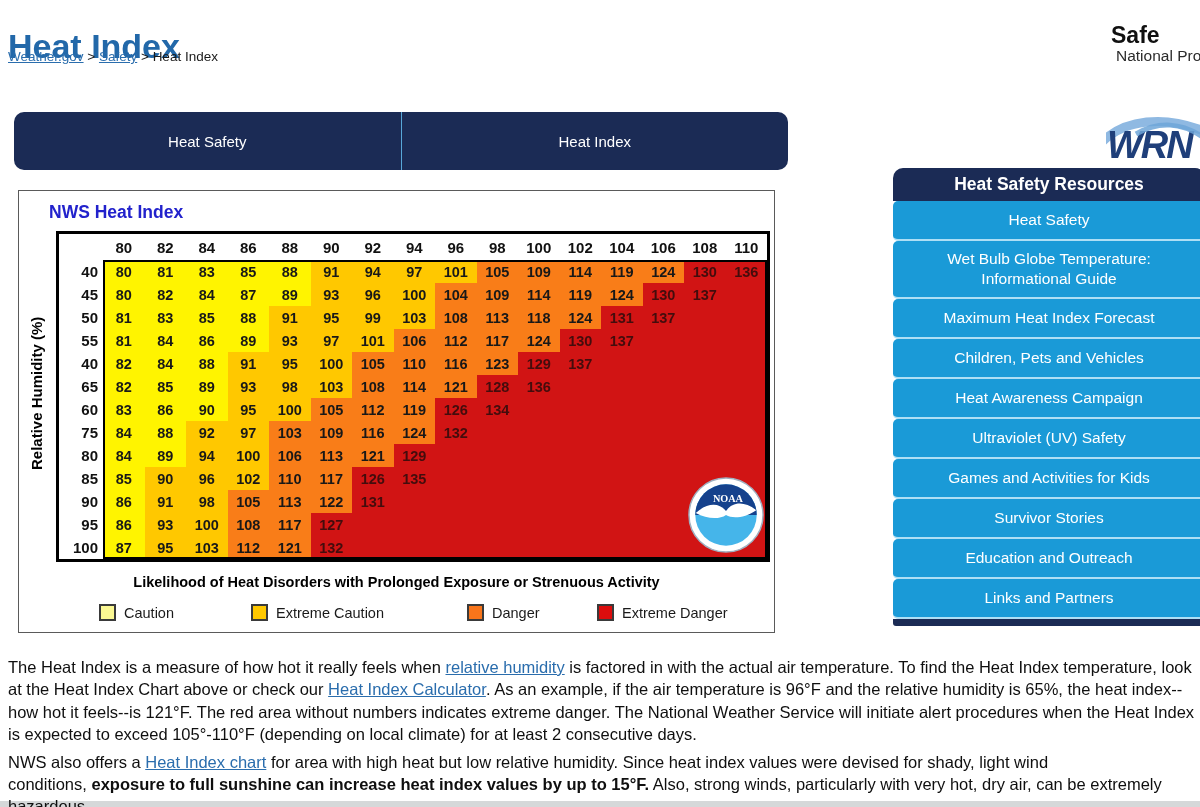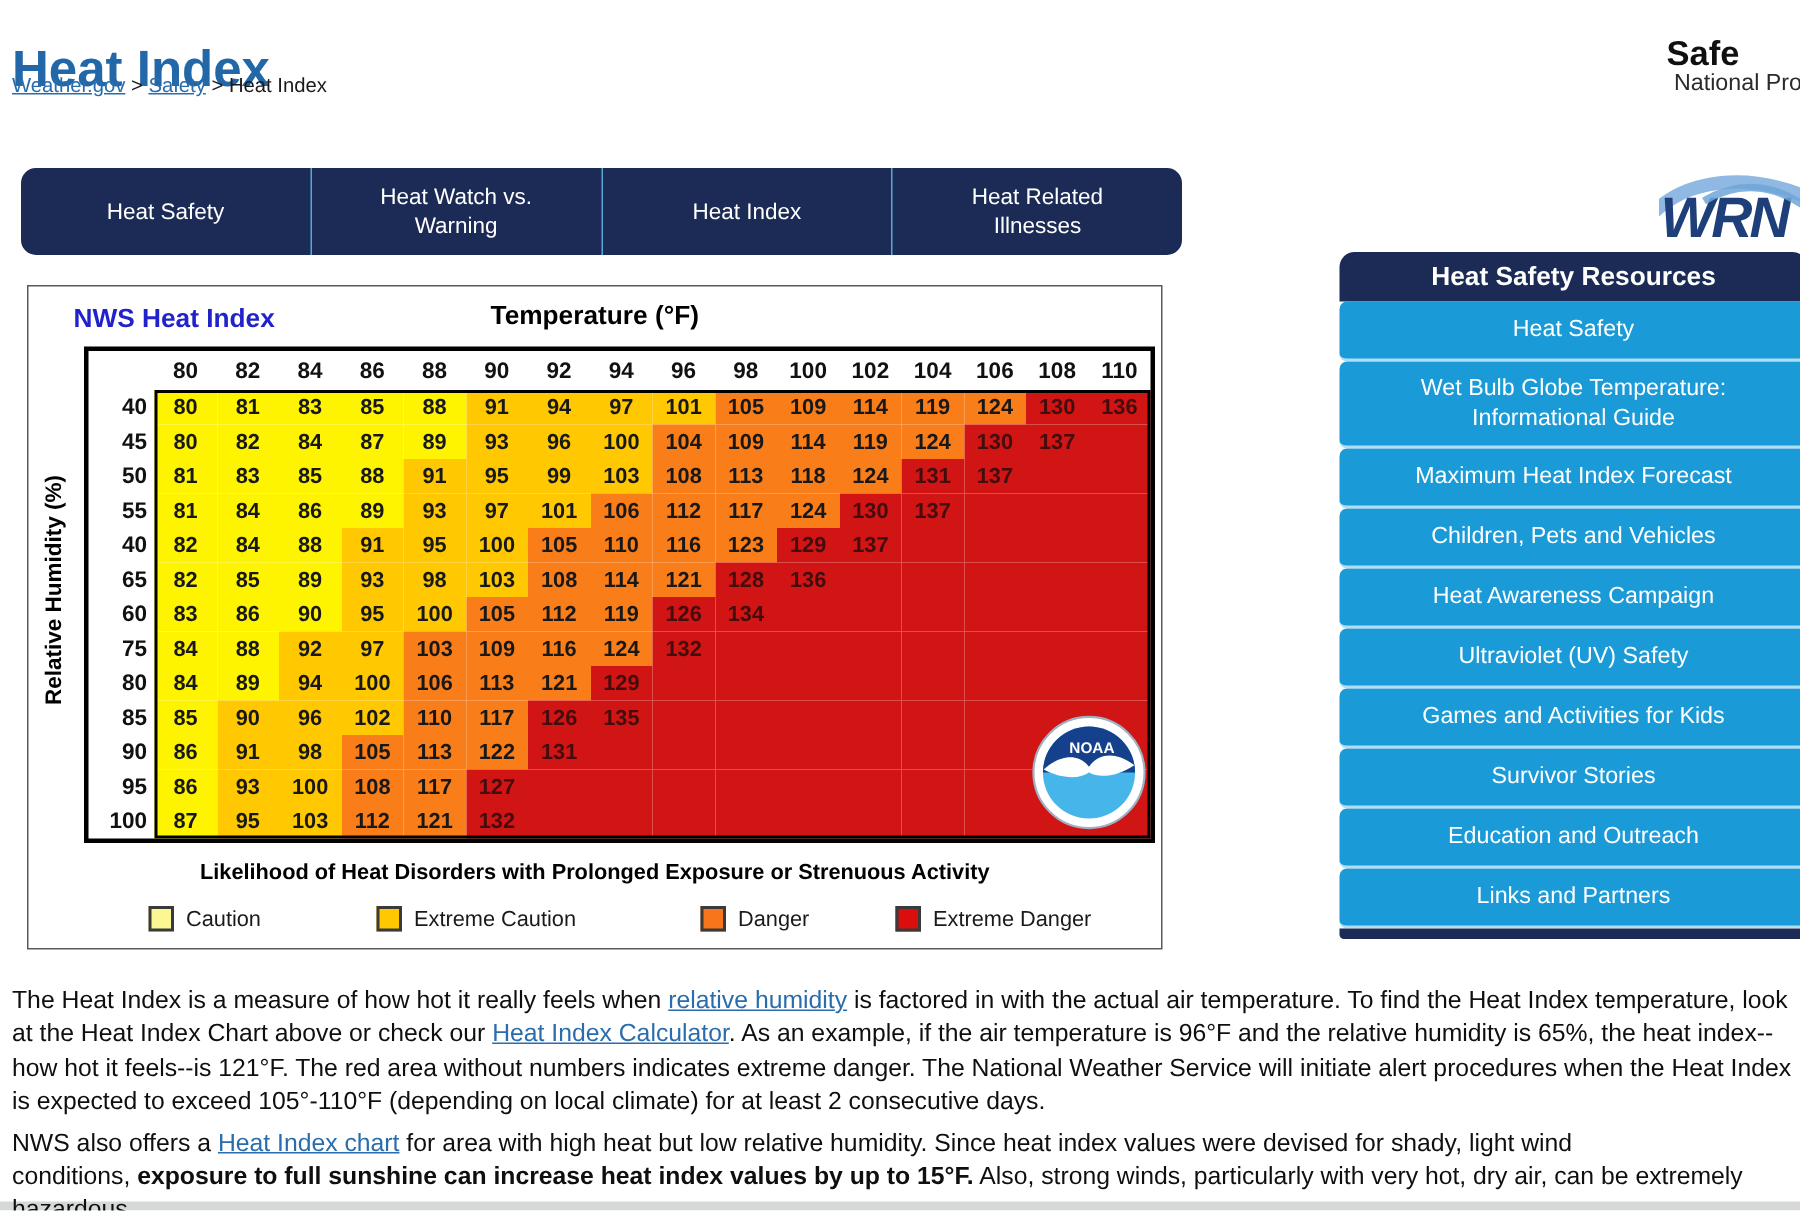--- a/index.html
+++ b/index.html
@@ -26,21 +26,21 @@
   .rh-label { position:absolute; left:7px; top:40px; height:325px; width:20px; display:flex; align-items:center; justify-content:center;
               writing-mode:vertical-rl; transform:rotate(180deg); font-weight:bold; font-size:15px; color:#000; }
   .hi-table { position:absolute; left:37px; top:40px; display:grid;
               grid-template-columns:44px repeat(16,41.5px); grid-template-rows:26px repeat(13,23px);
               border:3px solid #000; background:#fff; }
   .hi-th { display:flex; align-items:center; justify-content:center; font-weight:bold; font-size:15px; }
   .hi-rowlabel { display:flex; align-items:center; justify-content:flex-end; padding-right:5px; font-weight:bold; font-size:15px; }
   .hi-cell { display:flex; align-items:center; justify-content:center; font-weight:bold; font-size:14.5px; color:#181818; }
   .hi-cell.x { color:#430d0d; }
   .data-border { position:absolute; left:84px; top:69px; width:664px; height:299px; border:2px solid #000; pointer-events:none; }
-  .noaa { position:absolute; left:668px; top:285px; width:78px; height:78px; }
+  .noaa { position:absolute; left:668px; top:285px; width:78px; height:78px;font-family:Liberation Serif, serif; }
   .caption { position:absolute; left:0; top:383px; width:100%; text-align:center; font-weight:bold; font-size:14.5px; color:#000; }
   .legend-item { position:absolute; top:413px; display:flex; align-items:center; gap:8px; font-size:14.5px; color:#1a1a1a; }
   .legend-swatch { width:17px; height:17px; border:2px solid #3a3a3a; }
 
   .sidebar { position:absolute; left:893px; top:168px; width:312px; }
   .side-head { height:33px; background:#1B2B55; color:#fff; font-weight:bold; font-size:17.5px; display:flex; align-items:center; justify-content:center; border-radius:10px 10px 0 0; }
   .side-item { background:#1A9AD7; color:#fff; font-size:15.5px; display:flex; align-items:center; justify-content:center; text-align:center;
                min-height:40px; border-bottom:2px solid #AEDFF5; border-radius:5px; cursor:pointer; white-space:pre-line; line-height:20px; padding:2px 10px; }
   .side-item.tall { min-height:58px; }
   .side-foot { height:7px; background:#1B2B55; border-radius:0 0 3px 3px; }
@@ -68,35 +68,26 @@
     <text x="1" y="46" font-size="38" font-weight="bold" font-style="italic" letter-spacing="-2" fill="#1F3F7A">WRN</text>
     <path d="M30,22 C 52,9 76,10 98,26" stroke="#6FA6D8" stroke-width="5" fill="none" opacity="0.85"></path>
   </svg>
 </div>
 
 <div class="nav" id="nav">
     <div class="tab">
       <span class="tab-label">Heat Safety</span>
     </div>
     <div class="tab">
-      <span class="tab-label">Heat Watch vs.
-Warning</span>
-    </div>
-    <div class="tab">
       <span class="tab-label">Heat Index</span>
-    </div>
-    <div class="tab">
-      <span class="tab-label">Heat Related
-Illnesses</span>
     </div>
   </div>
 
 <div class="chartbox">
   <div class="nws-title">NWS Heat Index</div>
-  <div class="temp-label">Temperature (°F)</div>
   <div class="rh-label">Relative Humidity (%)</div>
   <div class="hi-table" id="hi-table">
       <div class="hi-th"></div>
       <div class="hi-th">80</div>
       <div class="hi-th">82</div>
       <div class="hi-th">84</div>
       <div class="hi-th">86</div>
       <div class="hi-th">88</div>
       <div class="hi-th">90</div>
       <div class="hi-th">92</div>

